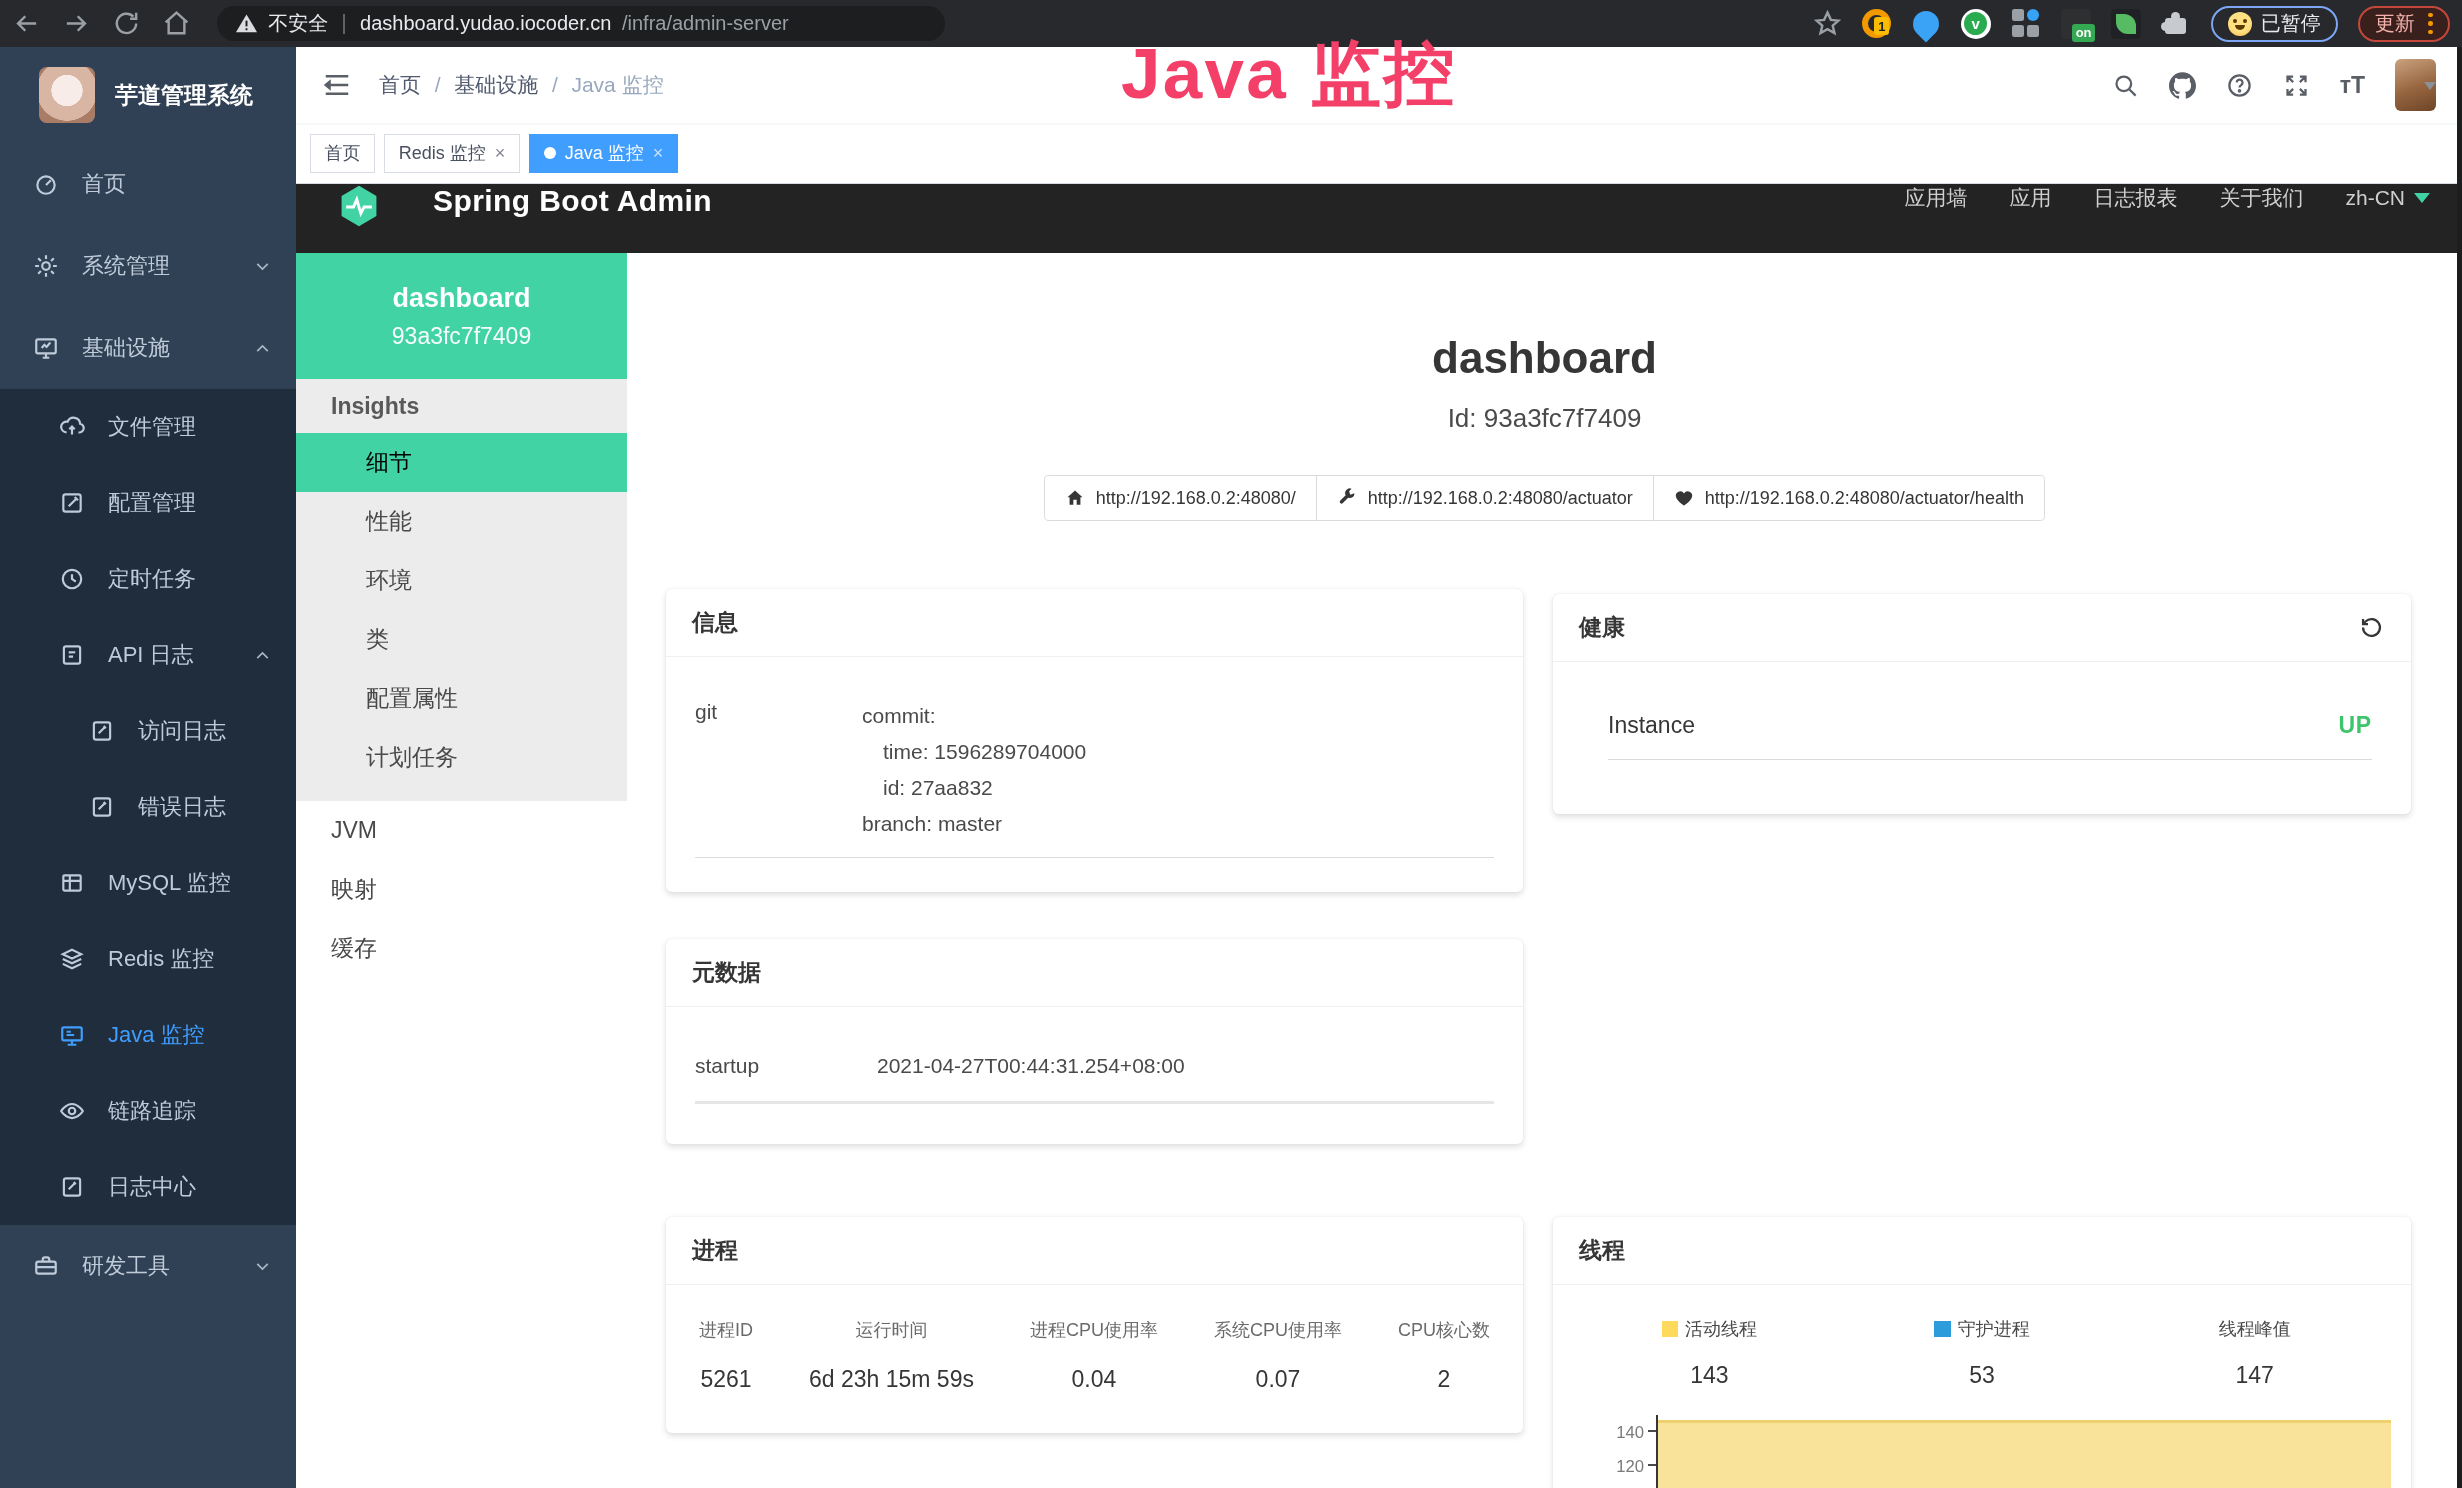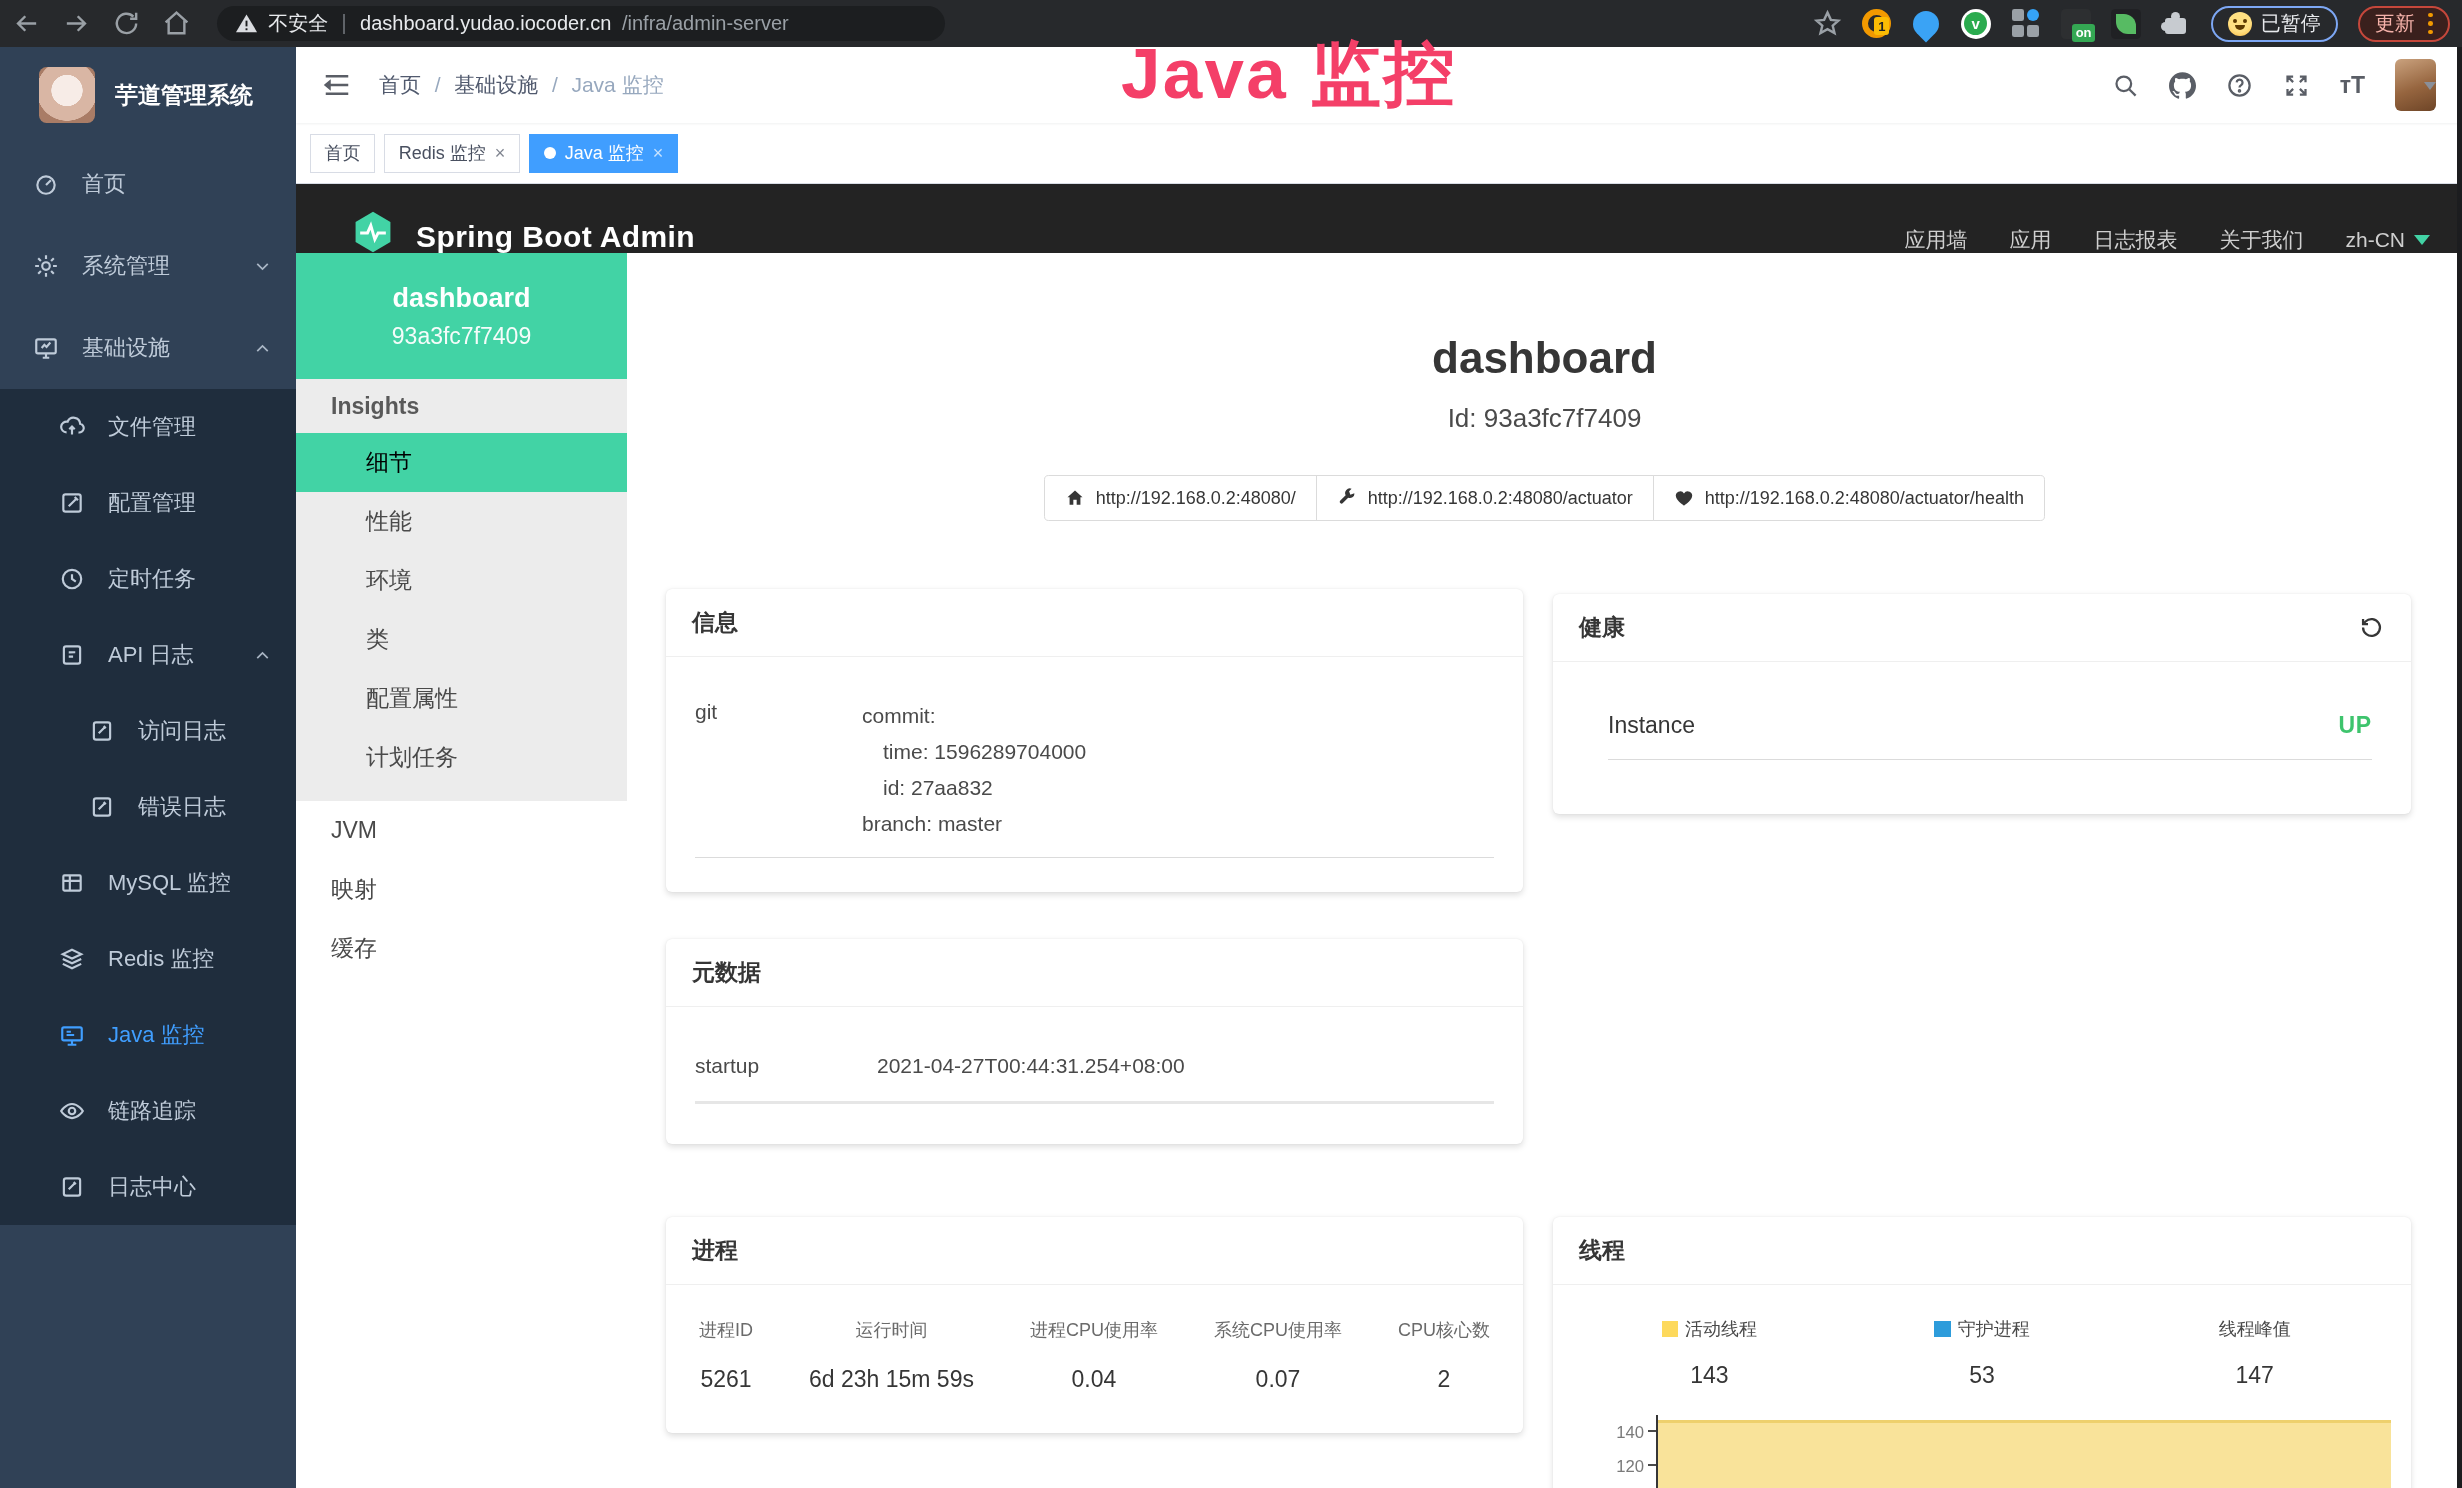--- a/index.html
+++ b/index.html
@@ -77,21 +77,21 @@
   .avatar-caret { width:0; height:0; border-left:6.8px solid transparent; border-right:6.8px solid transparent; border-top:8.3px solid #8a8f99; margin-left:-12px; margin-top:23px; }
 
   .tabs-bar { height:61px; display:flex; align-items:center; padding-left:13.7px; gap:9px; background:#fff; border-bottom:0.8px solid #d8dce5; position:relative; z-index:2; }
   .tab { height:39px; border:0.8px solid #d8dce5; background:#fff; color:#495060; font-size:18px; display:flex; align-items:center; gap:9px; padding:0 13.7px; }
   .tab .dot { display:none; }
   .tab .x { font-size:18px; opacity:.7; }
   .tab.active { background:#409eff; border-color:#409eff; color:#fff; }
   .tab.active .dot { display:block; width:12px; height:12px; border-radius:50%; background:#fff; }
 
   
-  .sba-header { height:70px; background:#232323; display:flex; align-items:flex-end; padding:0 32px 0 55px; }
+  .sba-header { height:70px; background:#232323; display:flex; align-items:flex-start; padding:0 32px 0 41px;gap:31px; }
   .sba-logo { width:44px; height:44px; margin-right:21px; }
   .sba-brand { color:#fff; font-size:30px; font-weight:bold; letter-spacing:0.4px; }
   .sba-nav { margin-left:auto; display:flex; align-items:center; gap:42px; font-size:21px; color:#cfcfcf; }
   .sba-lang { display:flex; align-items:center; gap:9px; }
   .lang-caret { width:0; height:0; border-left:8.3px solid transparent; border-right:8.3px solid transparent; border-top:10px solid #42d3a5; }
 
   .sba-body { position:absolute; top:206px; left:0; right:0; bottom:0; display:flex; overflow:hidden; }
   .sba-side { width:331px; flex:0 0 auto; background:#fff; }
   .inst-head { height:126px; background:#42d3a5; color:#fff; display:flex; flex-direction:column; align-items:center; justify-content:center; gap:9px; }
   .inst-name { font-size:27px; font-weight:bold; }
@@ -348,20 +348,30 @@
     </div>
     <div class="menu-item">
       <svg class="m-ic" viewBox="0 0 24 24" fill="none" stroke="currentColor" stroke-width="2">
           <rect x="4.5" y="4" width="15" height="16" rx="2"></rect>
           <path d="M9 14l6-6M13.5 7.5l2 2"></path>
         </svg>
       <span>日志中心</span>
     </div>
   </div>
 
+  <div class="menu-item">
+    <svg class="m-ic" viewBox="0 0 24 24" fill="none" stroke="currentColor" stroke-width="2">
+        <rect x="3" y="8" width="18" height="11" rx="2"></rect>
+        <path d="M9 8V6a2 2 0 0 1 2-2h2a2 2 0 0 1 2 2v2M3 13h18"></path>
+      </svg>
+    <span>研发工具</span>
+    <svg class="chev" viewBox="0 0 24 24" fill="none" stroke="currentColor" stroke-width="2">
+        <polyline points="6,9 12,15 18,9"></polyline>
+      </svg>
+  </div>
 </div>
 
 <div class="app-main">
 
   <div class="app-header">
     <svg class="hamburger" viewBox="0 0 24 24" fill="none" stroke="#5a5e66" stroke-width="2">
         <path d="M3 5h18M3 12h18M3 19h18M3 12l3-2.5v5z"></path>
       </svg>
     <div class="crumbs">
       <span class="crumb">首页</span>

